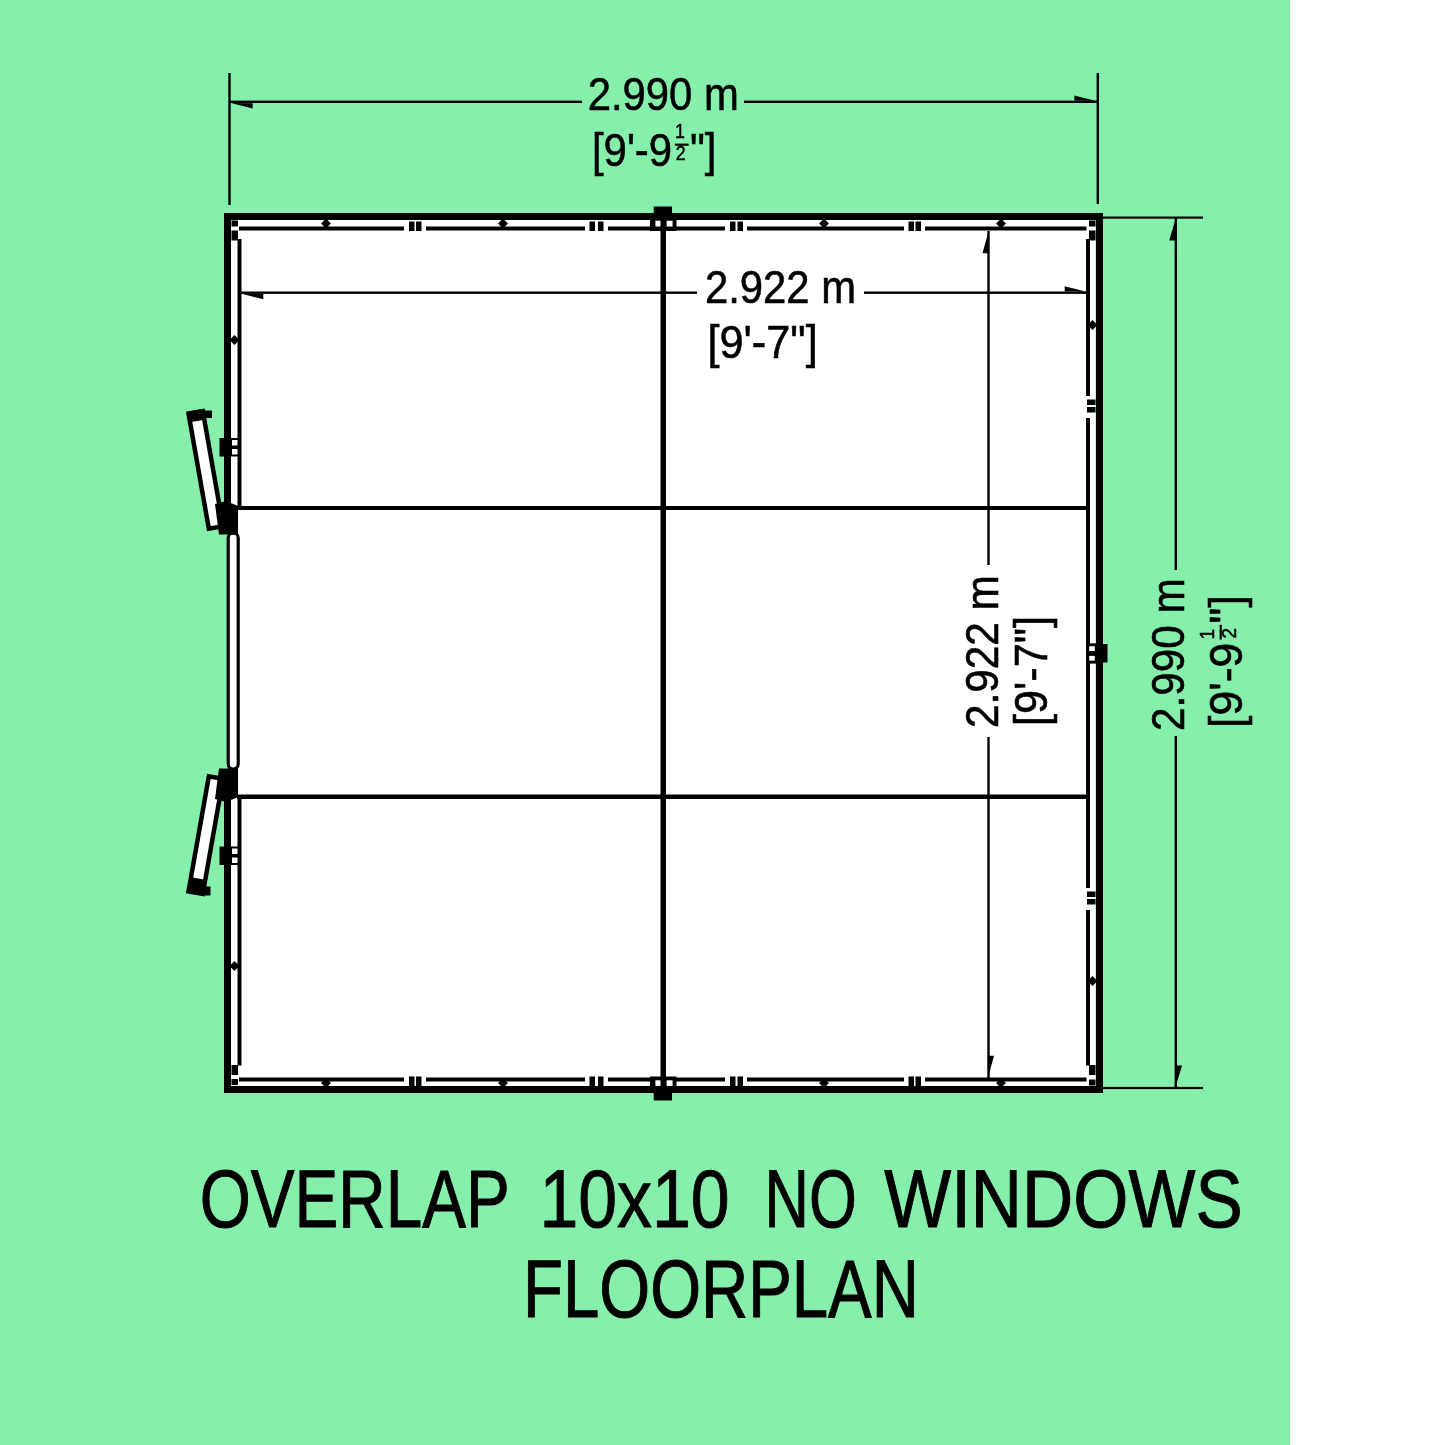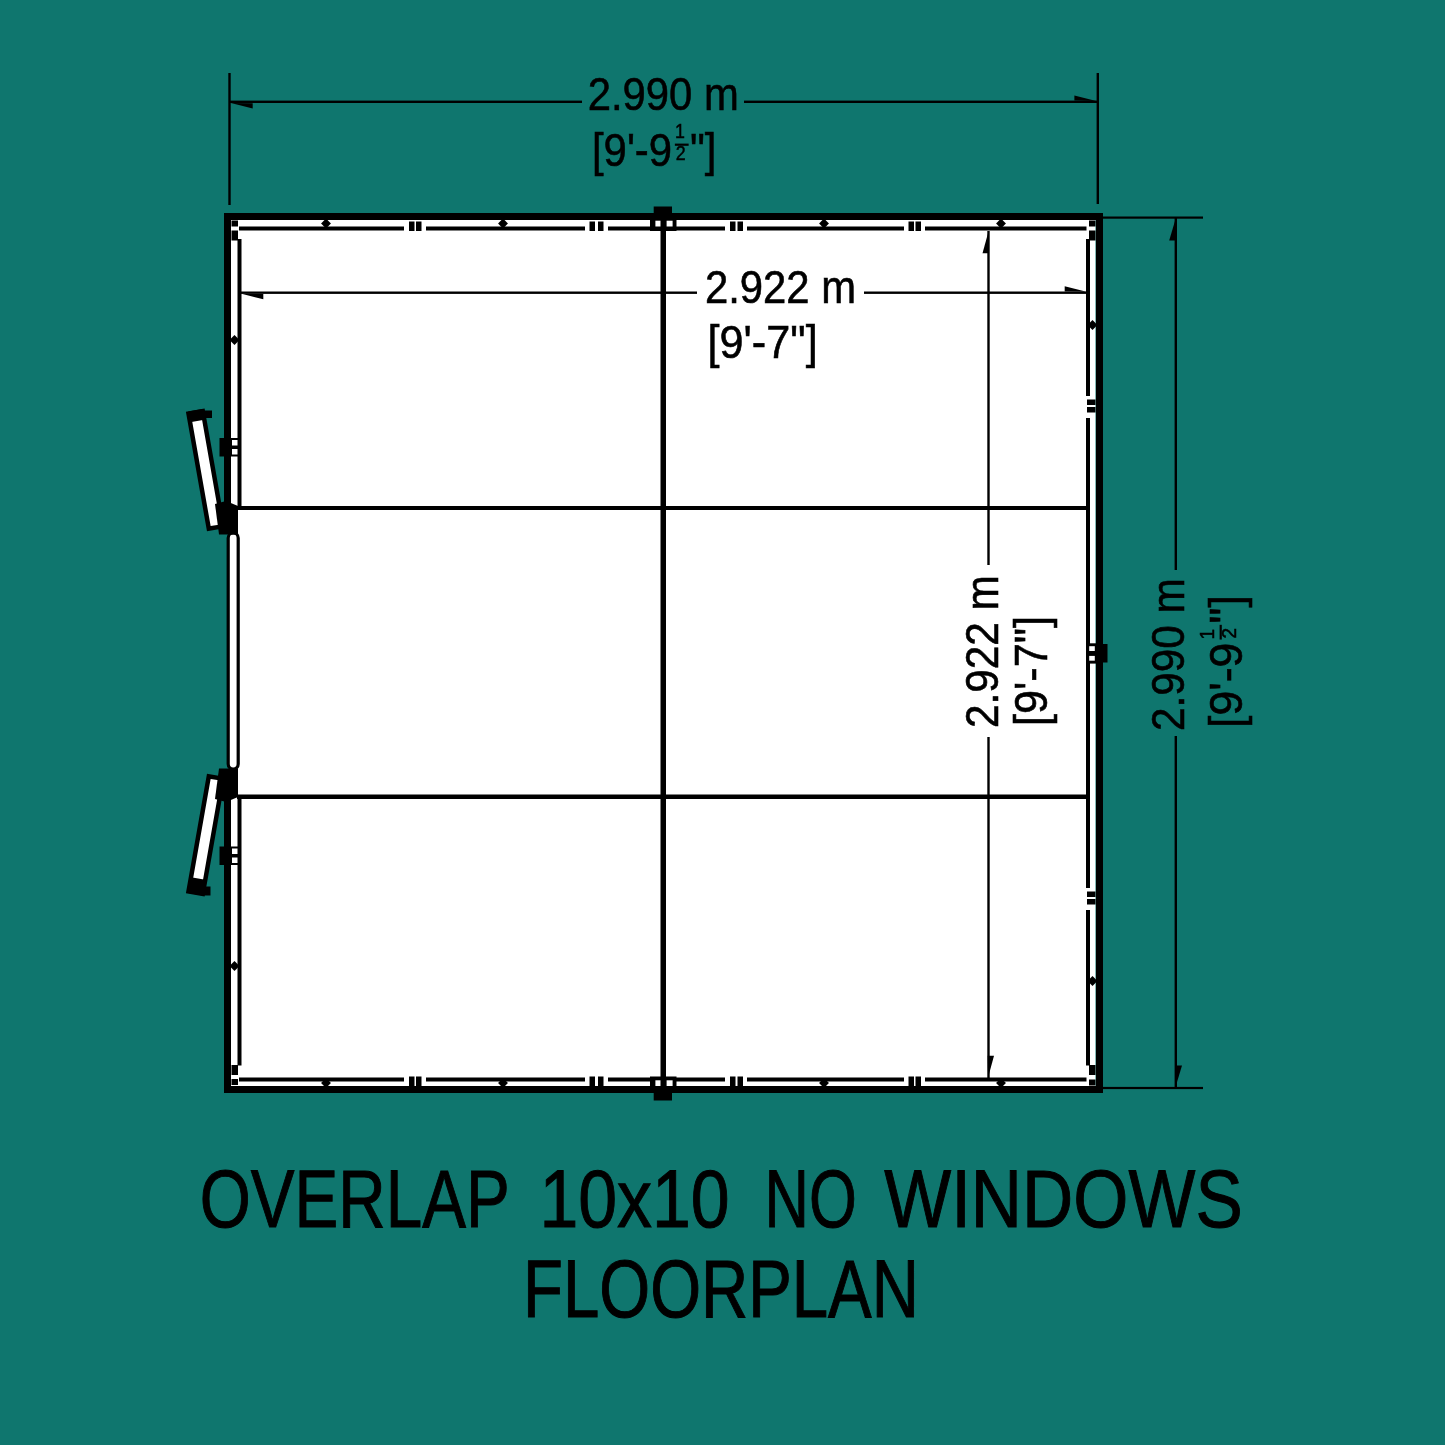--- a/index.html
+++ b/index.html
@@ -1,16 +1,16 @@
 <!DOCTYPE html>
 <html><head>
 <meta charset="utf-8">
 <style>
   html,body{margin:0;padding:0;background:#fff;}
-  .page{position:relative;width:1445px;height:1445px;background:#0f766e;overflow:hidden;}
+  .page{position:relative;width:1290px;height:1445px;background:#86efac;overflow:hidden;}
   svg{position:absolute;left:0;top:0;filter:blur(0.55px);}
   text{font-family:"Liberation Sans",sans-serif;fill:#000;}
 </style>
 </head>
 <body>
 <div class="page">
 <svg width="1445" height="1445" viewBox="0 0 1445 1445">
 
 <rect x="231" y="220" width="864.5" height="866" fill="#ffffff"></rect>
 

